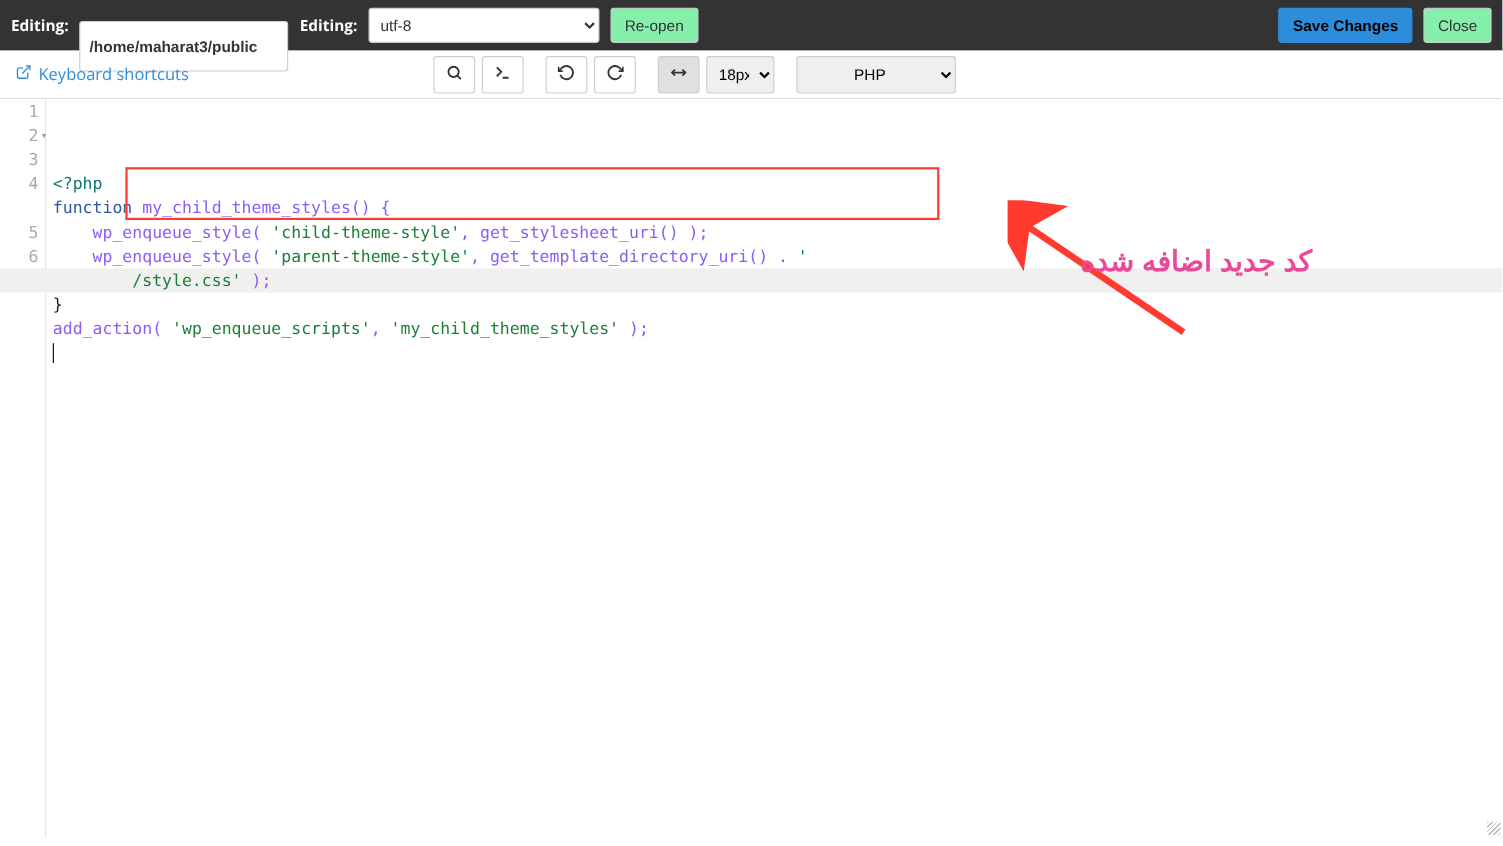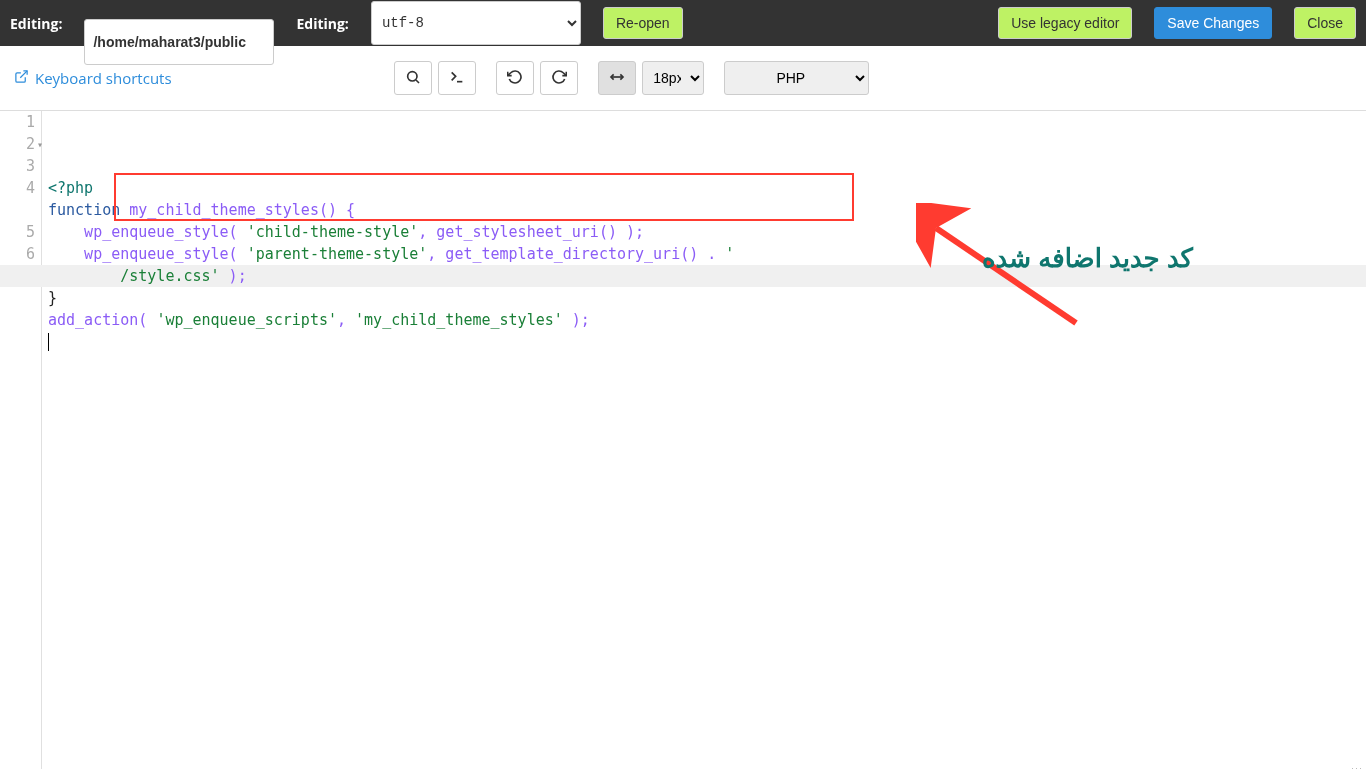--- a/index.html
+++ b/index.html
@@ -1,29 +1,29 @@
 <!DOCTYPE html>
 <html><head>
 <meta charset="utf-8">
 <style>
 * { box-sizing: border-box; margin: 0; padding: 0; }
 body { font-family: "Open Sans", -apple-system, BlinkMacSystemFont, sans-serif; font-size: 14px; overflow: hidden; width: 1366px; height: 769px; }
 
 
-.topbar { background: #333; height: 46px; display: flex; align-items: center; padding: 0 10px; color: #fff; gap: 22px; }
+.topbar { background: #333; height: 46px; display: flex; align-items: center; padding: 0 10px; color: #fff; gap: 10px; }
 .topbar-label { font-weight: 700; font-size: 14px; }
 .topbar-input { background: #fff; color: #333; border: 1px solid #ccc; border-radius: 3px; padding: 22px 8px; font-size: 14px; height: 32px; margin-top: 37px; }
 .path-input { width: 190px; font-weight: 600; }
-.encoding-select { width: 210px; height: 44px; background: #fff; color: #333; border: 1px solid #ccc; border-radius: 3px; padding: 4px 6px; font-size: 14px; font-family: Liberation Mono, monospace; }
-.btn { background: #bef264; color: #333; border: 1px solid #ccc; border-radius: 3px; padding: 6px 12px; font-size: 14px; cursor: pointer; height: 32px; display: inline-flex; align-items: center; }
-.btn-primary { background: #2e8ddb; color: #ffffff; border-color: #2e8ddb; font-weight: 400; }
+.encoding-select { width: 210px; height: 32px; background: #fff; color: #333; border: 1px solid #ccc; border-radius: 3px; padding: 4px 6px; font-size: 14px; }
+.btn { background: #86efac; color: #333; border: 1px solid #ccc; border-radius: 3px; padding: 6px 12px; font-size: 14px; cursor: pointer; height: 32px; display: inline-flex; align-items: center; }
+.btn-primary { background: #2e8ddb; color: #000000; border-color: #2e8ddb; font-weight: 700; }
 .spacer { flex: 1; }
 
 
-.subbar { height: 65px; display: flex; align-items: center; padding: 0 14px; border-bottom: 1px solid #ddd; background: #fff; }
+.subbar { height: 44px; display: flex; align-items: center; padding: 0 14px; border-bottom: 1px solid #ddd; background: #fff; }
 .kb-link { color: #2e8ddb; text-decoration: none; font-size: 15px; display: flex; align-items: center; gap: 6px; }
 .subbar-center { flex:1; display:flex; justify-content:center; align-items:center; gap:6px; }
 .iconbtn { width: 38px; height: 34px; border: 1px solid #ccc; background: #fff; border-radius: 3px; display: inline-flex; align-items: center; justify-content: center; cursor: pointer; color:#333; }
 .iconbtn.active { background: #e0e0e0; }
 .fontsize-select { height: 34px; border: 1px solid #ccc; border-radius: 3px; padding: 0 6px; font-size: 14px; width: 62px; }
 .lang-select { height: 34px; border: 1px solid #ccc; border-radius: 3px; padding: 0 16px; font-size: 14px; width: 145px; text-align: center; text-align-last:center; }
 
 
 .editor-wrap { display: flex; height: calc(769px - 46px - 52px); position:relative; }
 .gutter { width: 42px; background: #fff; border-right: 1px solid #e0e0e0; color: #aaa; text-align: right; padding-top: 0; font-family: Menlo, Consolas, monospace; font-size: 15px; line-height: 22px; user-select:none; }
@@ -35,39 +35,38 @@
 .code-content { position:relative; z-index:1; }
 
 .tok-kw { color: #2b5aa0; }
 .tok-str { color: #1a7f37; }
 .tok-meta { color: #0f766e; }
 .tok-punct { color: #222; }
 .tok-fn { color: #8b5cf6; }
 
 .hl-box { position: absolute; border: 2px solid #ff3b30; left: 72px; top: 62px; width: 740px; height: 48px; z-index: 5; pointer-events:none; }
 .arrow-wrap { position:absolute; left: 820px; top: 70px; z-index:6; pointer-events:none; }
-.annotation { position:absolute; left: 940px; top: 136px; font-family: Tahoma, Arial, sans-serif; font-size: 26px; font-weight: 700; color: #0f766e; direction: rtl; z-index:6; }
+.annotation { position:absolute; left: 940px; top: 136px; font-family: Tahoma, Arial, sans-serif; font-size: 26px; font-weight: 700; color: #ec4899; direction: rtl; z-index:6; }
 
 .cursor { display:inline-block; width:1px; height:18px; background:#000; vertical-align:middle; position:relative; top:-1px; }
 
 .resize-grip { position:absolute; right:2px; bottom:2px; width:12px; height:12px; background: repeating-linear-gradient(135deg,#bbb 0,#bbb 1px,transparent 1px,transparent 3px); }
 </style>
 </head>
 <body>
 
 <div class="topbar">
   <span class="topbar-label">Editing:</span>
   <input class="topbar-input path-input" value="/home/maharat3/public" style="">
   <span class="topbar-label">Editing:</span>
   <select class="encoding-select">
     <option>utf-8</option>
   </select>
   <button class="btn">Re-open</button>
   <div class="spacer"></div>
-  <button class="btn">Use legacy editor</button>
   <button class="btn btn-primary">Save Changes</button>
   <button class="btn">Close</button>
 </div>
 
 <div class="subbar">
   <a href="#" class="kb-link">
     <span>
       <svg width="15" height="15" viewBox="0 0 24 24" fill="none" stroke="#2e8ddb" stroke-width="2">
           <path d="M18 13v6a2 2 0 0 1-2 2H5a2 2 0 0 1-2-2V8a2 2 0 0 1 2-2h6"></path>
           <polyline points="15 3 21 3 21 9"></polyline>

